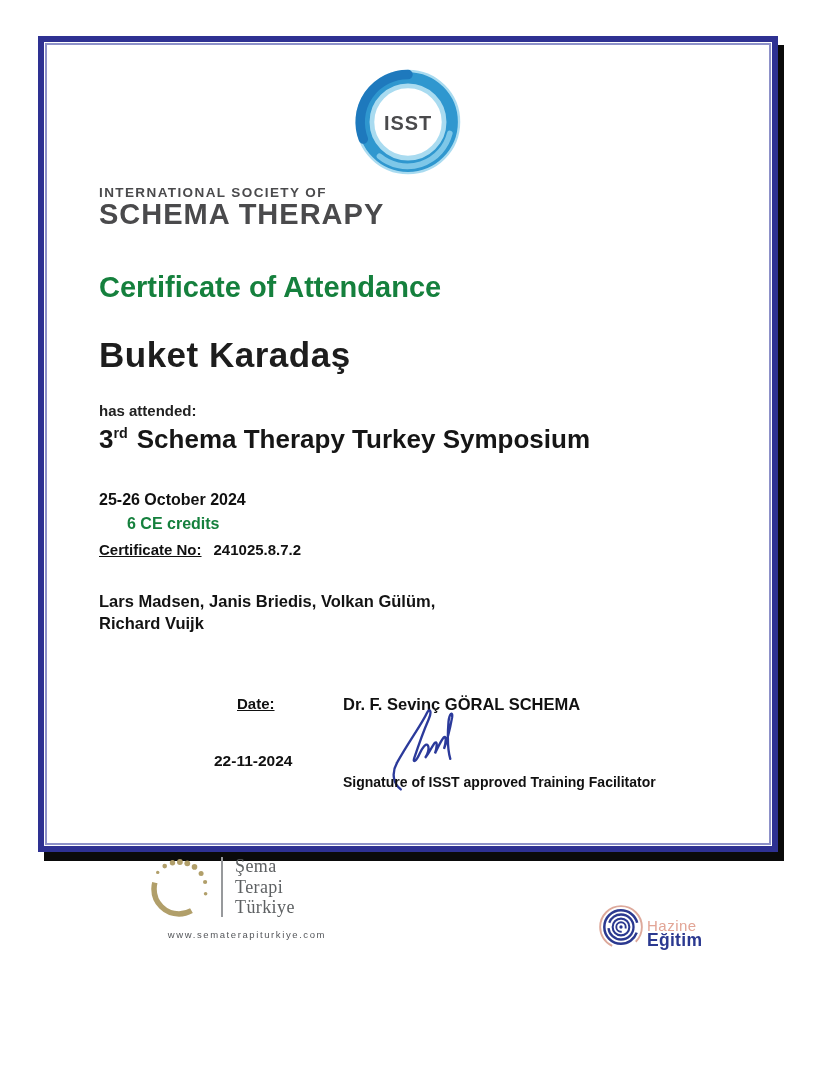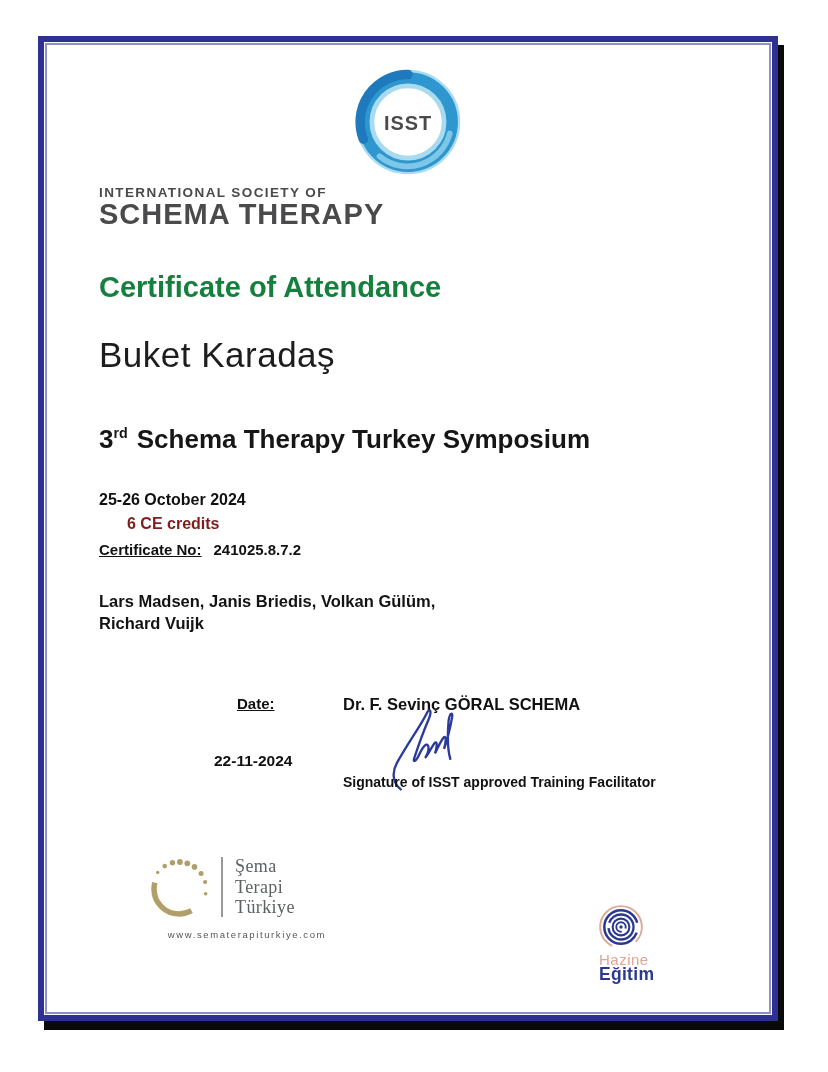--- a/index.html
+++ b/index.html
@@ -1,55 +1,55 @@
 <!DOCTYPE html>
 <html><head>
 <meta charset="utf-8">
 <style>
   html,body{margin:0;padding:0;background:#ffffff;}
   body{width:828px;height:1072px;position:relative;font-family:"Liberation Sans",sans-serif;}
   .page{
-    position:absolute;left:38px;top:36px;width:740px;height:985px;
+    position:absolute;left:38px;top:36px;width:740px;height:816px;
     background:#ffffff;border:6px solid #2e3192;
     box-shadow:6px 9px 0 #0a0a0a;
     box-sizing:border-box;
   }
   .inner{
     position:absolute;inset:1px;border:2px solid #8d91c9;background:#ffffff;
   }
   .row{position:absolute;left:16px;right:0;white-space:nowrap;margin-left:36px;}
   .logo-wrap{position:absolute;left:0;right:0;top:20px;text-align:center;}
   .org1{top:140px;font-size:13.5px;font-weight:bold;letter-spacing:1.4px;color:#4a4a4c;}
   .org2{top:153px;font-size:29px;font-weight:bold;letter-spacing:1px;color:#4a4a4c;}
   .cert-title{top:226px;font-size:29px;font-weight:bold;color:#15803d;}
-  .attendee{top:290px;font-size:35px;font-weight:normal;color:#1d1d1d;letter-spacing:0.5px;}
+  .attendee{top:290px;font-size:35px;font-weight:bold;color:#1d1d1d;letter-spacing:0.5px;}
   .attended{top:357px;font-size:15px;font-weight:600;color:#222;}
   .event{top:379px;font-size:26px;font-weight:bold;color:#161616;}
   .event sup{font-size:0.55em;vertical-align:super;}
   .event .ev-title{margin-left:9px;}
   .dates{top:446px;font-size:16px;font-weight:bold;color:#111;}
-  .credits{top:470px;font-size:16px;font-weight:bold;color:#7f1d1d;padding-left:28px;}
+  .credits{top:470px;font-size:16px;font-weight:bold;color:#15803d;padding-left:28px;}
   .certno{top:496px;font-size:15px;font-weight:bold;color:#111;}
   .certno .lbl{text-decoration:underline;}
   .certno .val{margin-left:12px;text-decoration:none;}
   .trainers-lbl{top:517px;font-size:15px;font-weight:bold;color:#111;text-decoration:underline;}
   .trainers1{top:547px;font-size:16.5px;font-weight:bold;color:#131313;}
   .trainers2{top:569px;font-size:16.5px;font-weight:bold;color:#131313;}
   .abs{position:absolute;white-space:nowrap;}
   .date-lbl{left:190px;top:650px;font-size:15px;font-weight:bold;color:#111;text-decoration:underline;}
   .facilitator{left:296px;top:650px;font-size:16.5px;font-weight:bold;color:#111;}
   .sig-svg{left:332px;top:658px;}
   .date-val{left:167px;top:707px;font-size:15.5px;font-weight:bold;color:#111;}
   .sig-caption{left:296px;top:729px;font-size:14px;font-weight:bold;color:#111;}
   .sema{left:102px;top:808px;width:200px;}
   .sema-row{display:flex;align-items:center;}
   .sema-divider{width:0;border-left:2px solid #97999c;height:60px;margin:0 12px 0 10px;}
   .sema-text{font-family:"Liberation Serif",serif;font-size:18px;line-height:1.16;color:#5e6163;letter-spacing:0.4px;}
   .sema-site{margin-top:8px;font-size:9.5px;letter-spacing:1.6px;color:#54565a;text-align:center;width:196px;}
-  .hazine{left:550px;top:858px;display:flex;align-items:flex-start;flex-direction:column;}
+  .hazine{left:550px;top:858px;display:flex;align-items:flex-end;}
   .hazine-text{margin-left:2px;display:flex;flex-direction:column;}
   .hazine-w1{font-size:15px;color:#e2a596;letter-spacing:0.5px;}
   .hazine-w2{font-size:17.5px;font-weight:bold;color:#2b3990;margin-top:-4px;letter-spacing:0.3px;}
 </style>
 </head>
 <body>
 
 <div class="page">
   <div class="inner">
 
@@ -63,20 +63,21 @@
         <circle cx="60" cy="60" r="34" fill="#ffffff"></circle>
         <text x="60" y="68" text-anchor="middle" font-family="Liberation Sans, sans-serif" font-size="21" font-weight="bold" letter-spacing="1" fill="#4a4a4c">ISST</text>
       </svg>
     </div>
 
     <div class="row org1">INTERNATIONAL SOCIETY OF</div>
     <div class="row org2">SCHEMA THERAPY</div>
 
     <div class="row cert-title">Certificate of Attendance</div>
     <div class="row attendee">Buket Karadaş</div>
+    <div class="row attended">has attended:</div>
 
     <div class="row event">
       <span>3</span><sup>rd</sup><span class="ev-title">Schema Therapy Turkey Symposium</span>
     </div>
 
     <div class="row dates">25-26 October 2024</div>
     <div class="row credits">6 CE credits</div>
 
     <div class="row certno">
       <span class="lbl">Certificate No:</span><span class="val">241025.8.7.2</span>

